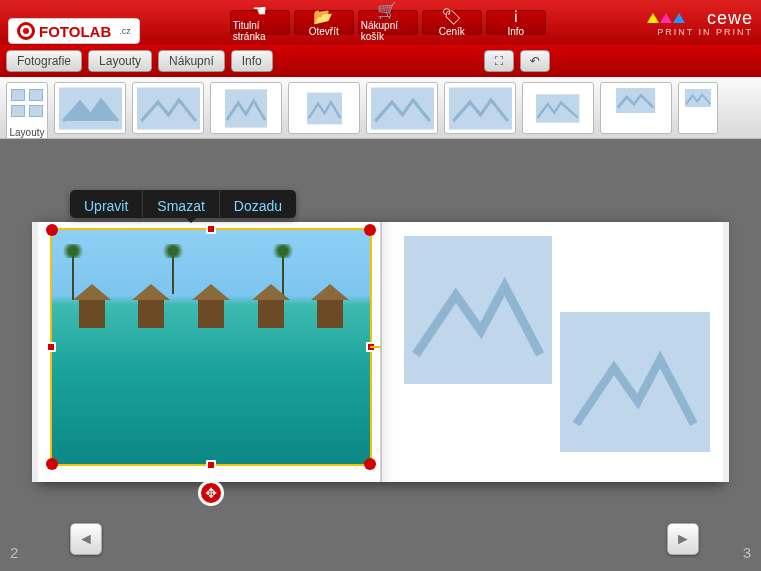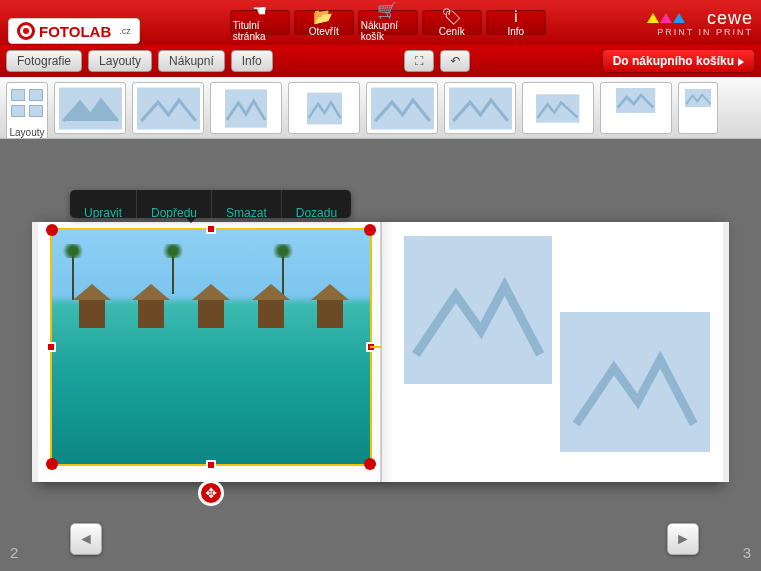--- a/index.html
+++ b/index.html
@@ -59,21 +59,21 @@
   .handle{position:absolute;width:10px;height:10px;background:#d30000;border:2px solid #fff;border-radius:1px;}
   .handle.c{background:#d30000;border-radius:50%;width:12px;height:12px;border:none;}
   .rotate-handle{position:absolute;right:-42px;top:50%;width:26px;height:26px;border-radius:50%;background:#d30000;border:3px solid #fff;display:flex;align-items:center;justify-content:center;transform:translateY(-50%);}
   .rotate-handle::after{content:"";width:12px;height:12px;border:2px solid #fff;border-radius:50%;border-top-color:transparent;transform:rotate(45deg);}
   .rotate-line{position:absolute;right:-42px;top:50%;width:42px;height:2px;background:#f2c400;transform:translateY(-50%);}
   .drag-handle{position:absolute;left:50%;bottom:-42px;width:26px;height:26px;border-radius:50%;background:#d30000;border:3px solid #fff;display:flex;align-items:center;justify-content:center;transform:translateX(-50%);}
   .drag-handle .arr{color:#fff;font-size:14px;line-height:0;}
 
   
   .ctx{position:absolute;top:-32px;left:32px;height:28px;background:#1d1d1d;border-radius:5px;display:flex;overflow:hidden;box-shadow:0 2px 6px rgba(0,0,0,.4);}
-  .ctx button{background:transparent;border:none;border-right:1px solid #3a3a3a;color:#14b8a6;font-size:12px;padding:16px 14px;cursor:pointer;}
+  .ctx button{background:transparent;border:none;border-right:1px solid #3a3a3a;color:#7dd3fc;font-size:14px;padding:8px 14px;cursor:pointer;}
   .ctx button:last-child{border-right:none;}
   .ctx-point{position:absolute;top:-5px;left:147px;width:0;height:0;border-left:6px solid transparent;border-right:6px solid transparent;border-top:6px solid #1d1d1d;}
 
   
   .ph1{position:absolute;top:14px;left:22px;width:148px;height:148px;background:#c0d6ea;}
   .ph2{position:absolute;top:90px;left:178px;width:150px;height:140px;background:#c0d6ea;}
 
   
   .navbtn{position:absolute;width:32px;height:32px;background:linear-gradient(#fdfdfd,#d9d9d9);border:1px solid #aaa;border-radius:5px;display:flex;align-items:center;justify-content:center;cursor:pointer;box-shadow:0 1px 3px rgba(0,0,0,.4);}
   .navbtn.lft{left:70px;bottom:16px;}
@@ -135,21 +135,20 @@
   <button class="tbtn">Nákupní</button>
   <button class="tbtn">Info</button>
   <div class="toolbar-gap"></div>
   <button class="tbtn iconbtn">
       <span>⛶</span>
     </button>
   <button class="tbtn iconbtn">
       <span>↶</span>
     </button>
   <div class="toolbar-gap"></div>
-  <button class="cart-btn"><span>Do nákupního košíku</span><span class="tri"></span></button>
 </div>
 
 <div class="strip">
   <div class="thumb first">
     <div class="mini" style="top:6px;left:4px;"></div>
     <div class="mini" style="top:6px;left:22px;"></div>
     <div class="mini" style="top:22px;left:4px;"></div>
     <div class="mini" style="top:22px;left:22px;"></div>
     <span class="lbl">Layouty</span>
   </div>
@@ -209,21 +208,20 @@
     </div>
 </div>
 
 <div class="stage">
   <div class="spread">
     <div class="page-edge leftedge"></div>
     <div class="page left">
 
       <div class="ctx">
         <button>Upravit</button>
-        <button>Dopředu</button>
         <button>Smazat</button>
         <button>Dozadu</button>
       </div>
       <div class="ctx-point"></div>
 
       <div class="photo-sel">
         <div class="inner">
           <div class="beach">
             <div class="palm" style="left:20px;"></div>
             <div class="palm" style="left:120px;height:44px;"></div>

